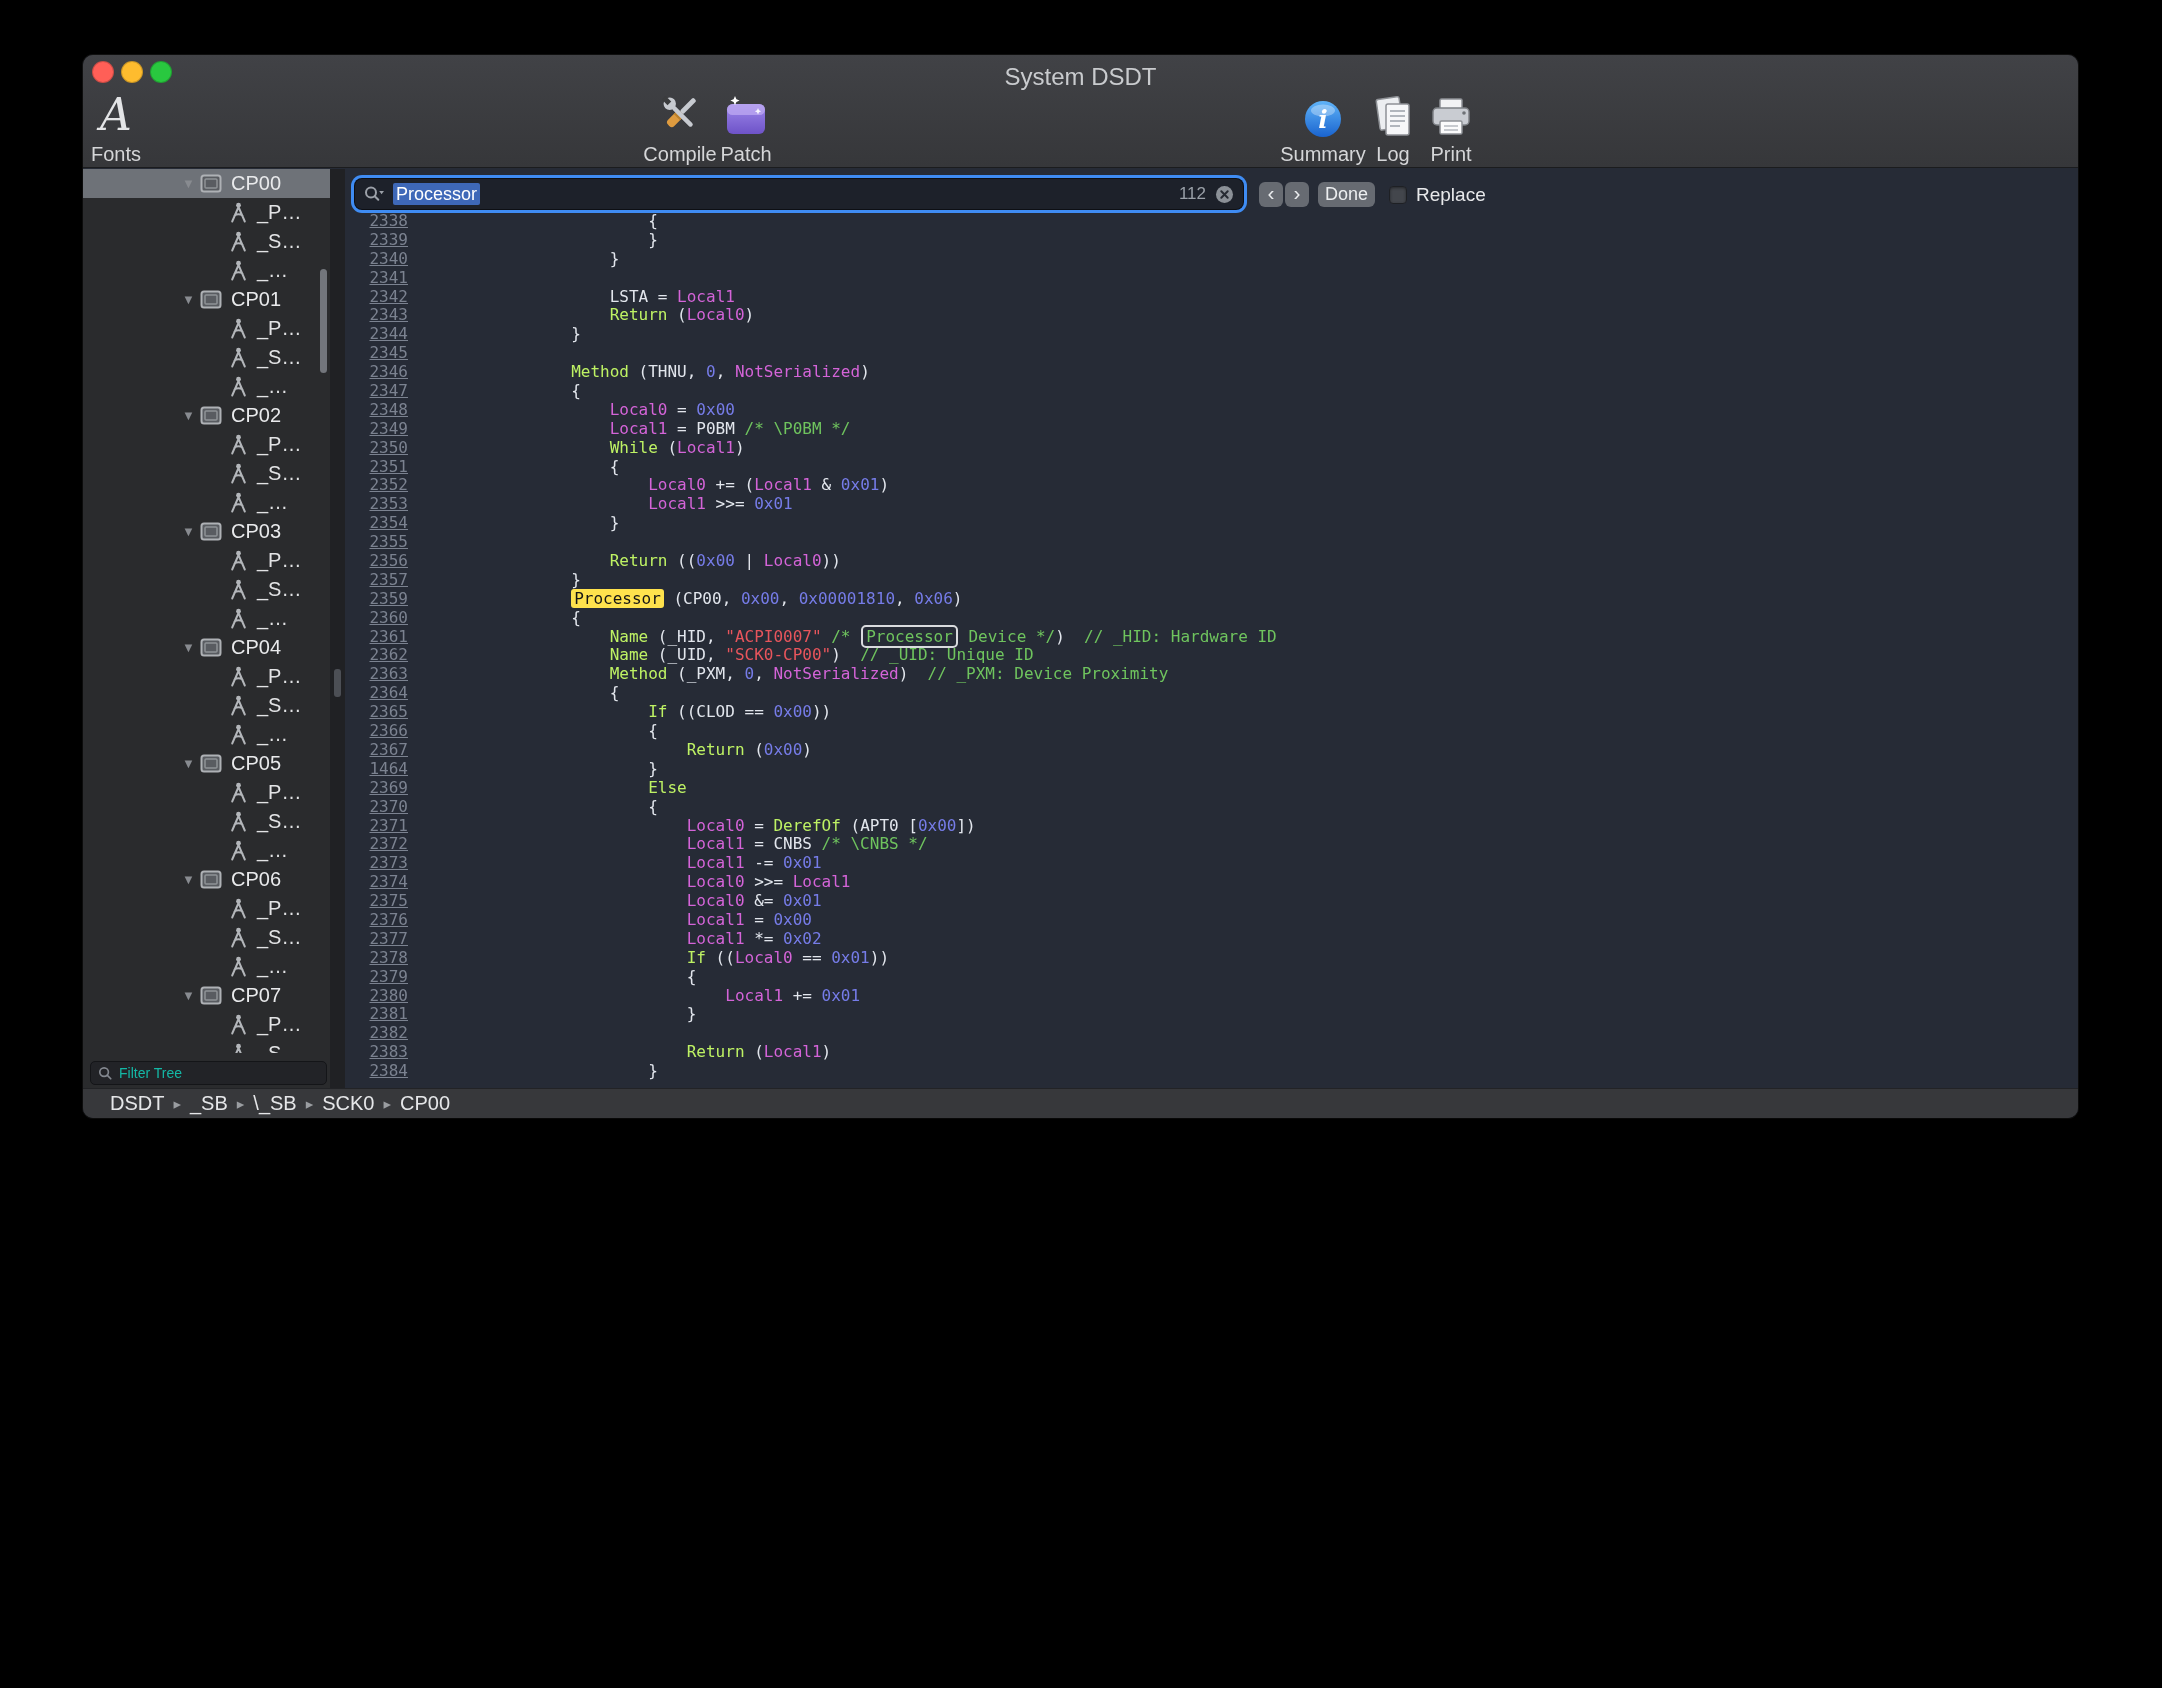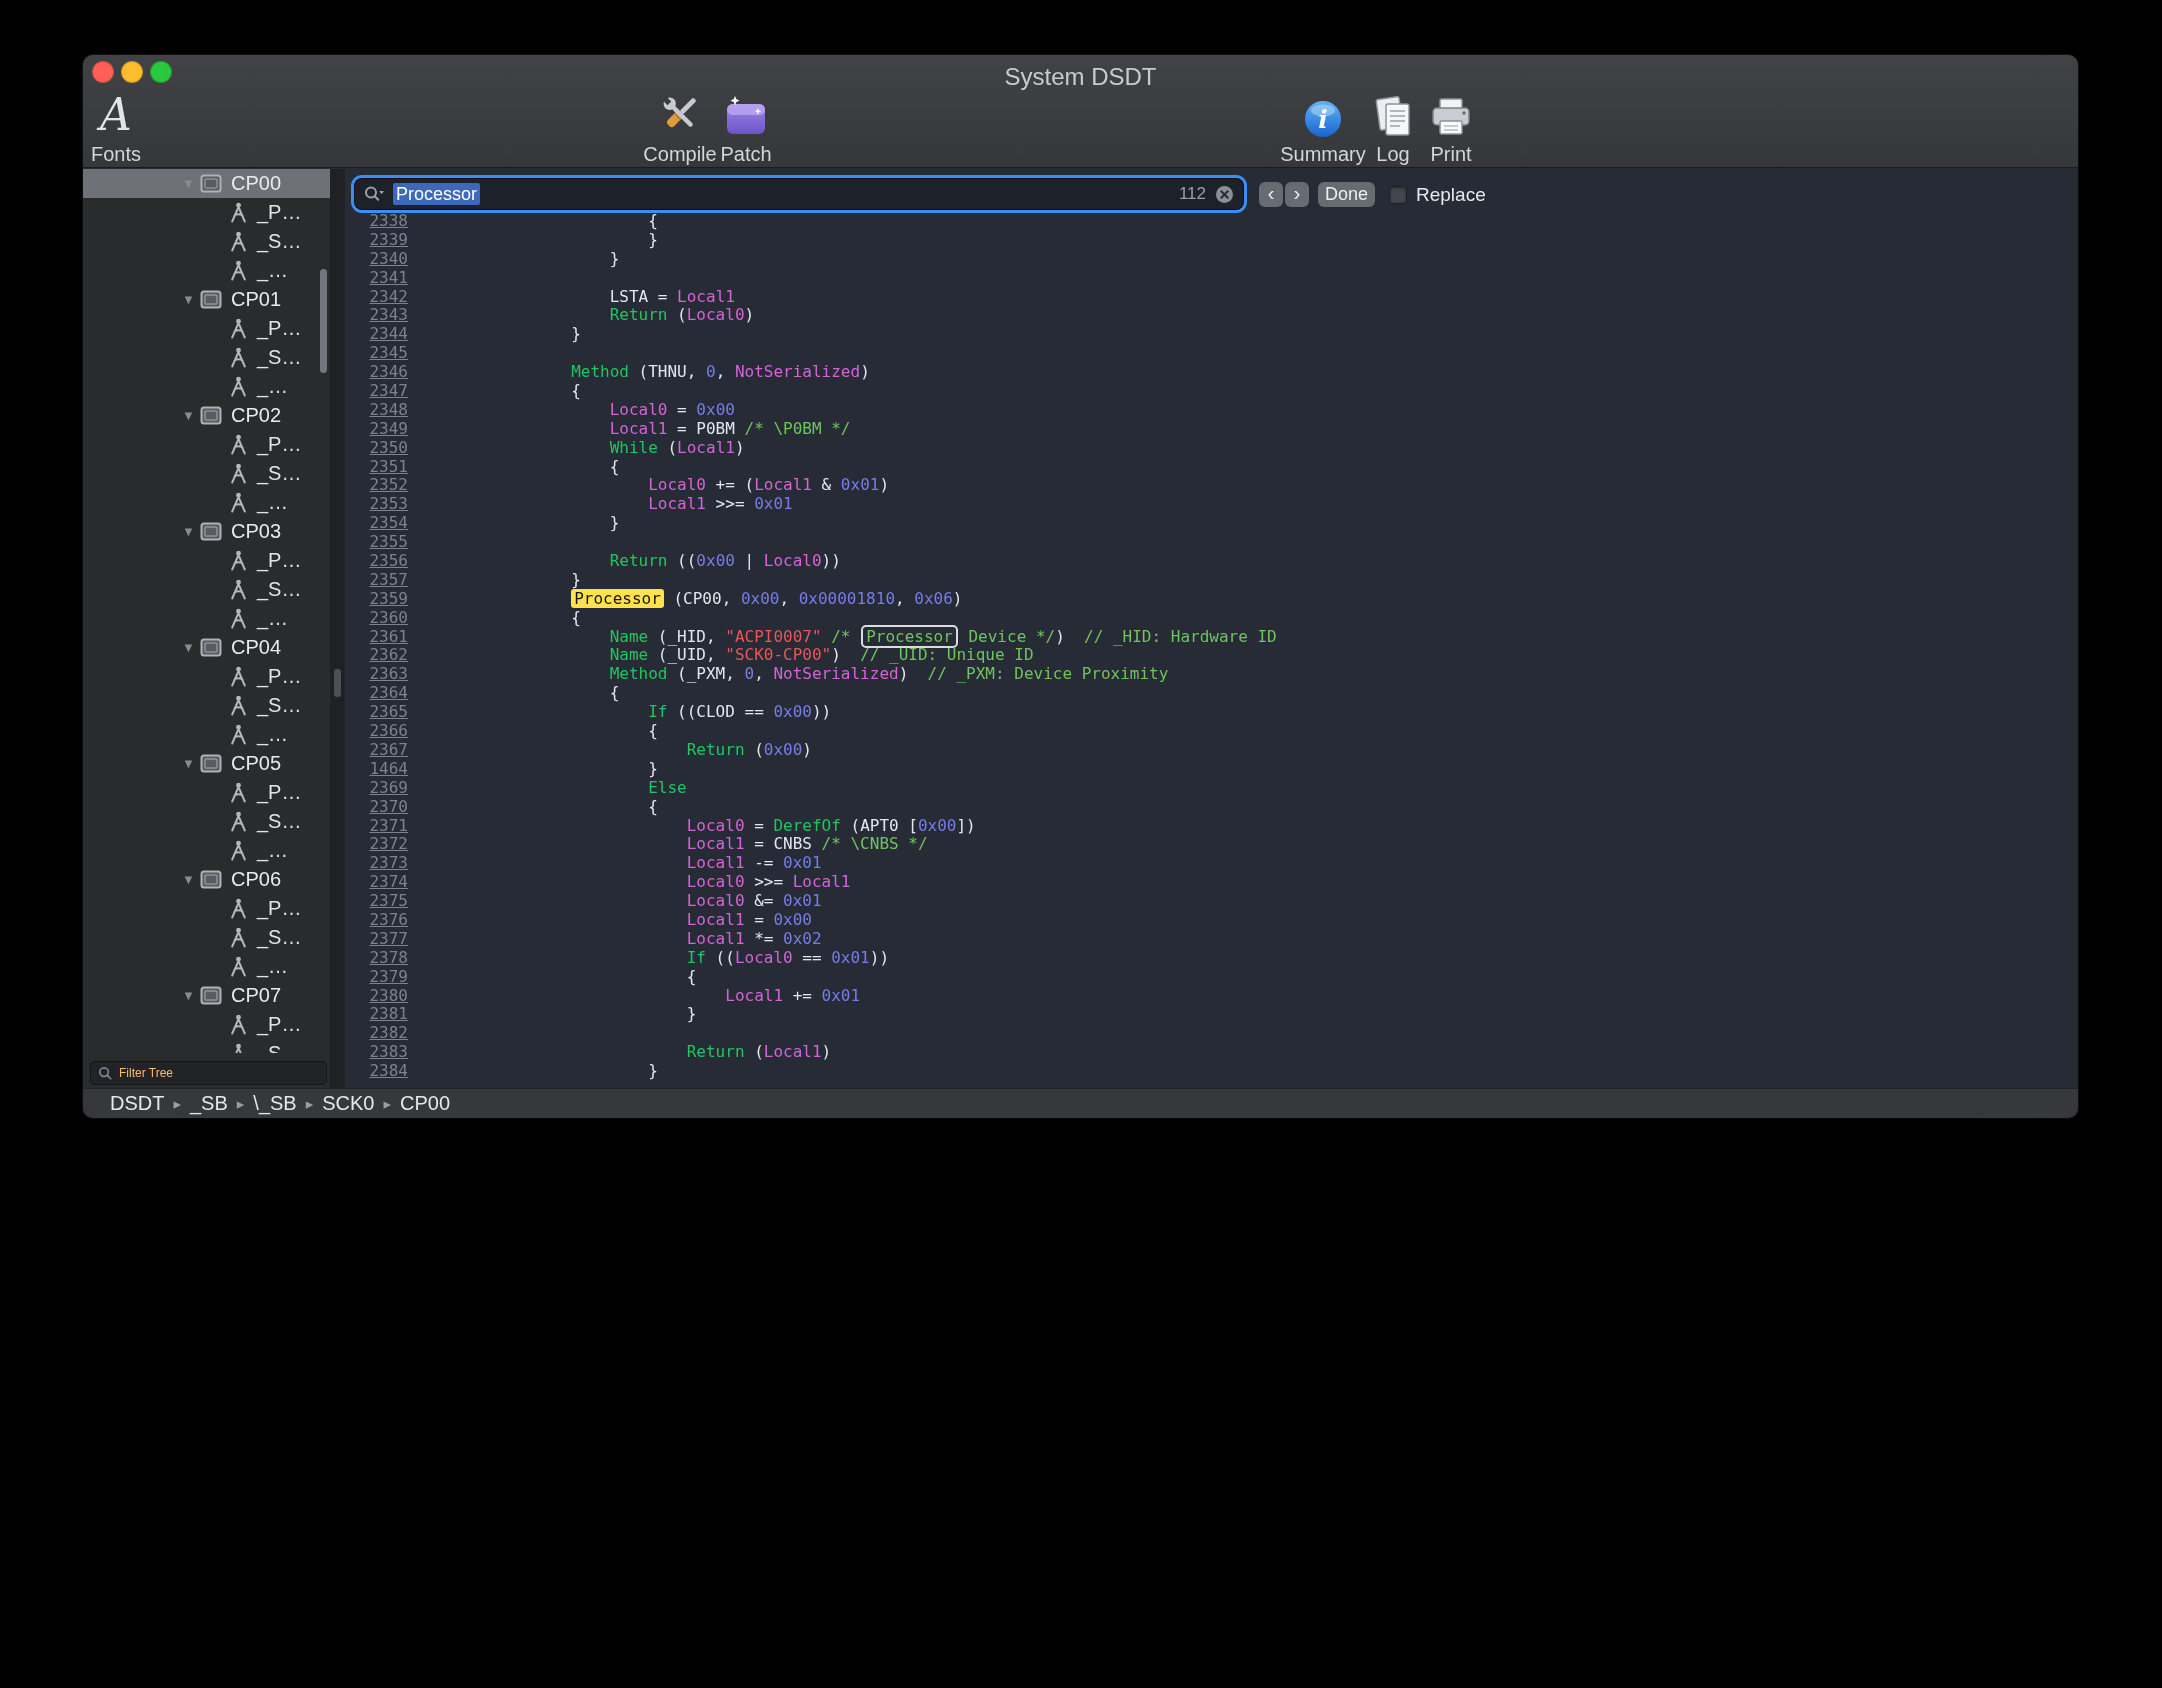--- a/index.html
+++ b/index.html
@@ -32,21 +32,21 @@
   .trow.parent { padding-left:99px; }
   .trow.child  { padding-left:146px; color:#e2e3e5; }
   .trow.sel    { background:#6e7278; }
   .disc   { width:18px; font-size:13px; color:#888b90; flex:none; }
   .ticon  { flex:none; margin-right:9px; }
   .sscroll { position:absolute; right:3px; top:100px; width:7px; height:104px;
              border-radius:4px; background:#73767c; }
   .filterfield { position:absolute; left:7px; top:892px; width:237px; height:24px;
                  background:#222327; border:1px solid #141518; border-radius:5px;
                  display:flex; align-items:center; padding:0 7px; gap:6px; }
-  .filterph { color:#fdba74; font-size:12px; }
+  .filterph { color:#14b8a6; font-size:14px; }
 
   
   .splitter { position:absolute; left:247px; top:114px; width:15px; height:919px; background:#202124; }
   .handle   { position:absolute; left:4px; top:500px; width:7px; height:28px;
               border-radius:3px; background:#4c4f55; }
 
   
   .editor { position:absolute; left:262px; top:114px; width:1403px; height:919px;
             background:#262b36; overflow:hidden; }
 
@@ -67,21 +67,21 @@
   .replacewrap { position:absolute; left:1044px; top:13px; height:25px; display:flex; align-items:center; gap:9px; }
   .checkbox { width:18px; height:18px; background:#43464c; border:1px solid #1e2024;
               border-radius:4px; box-shadow:inset 0 1px 3px rgba(0,0,0,.45); }
   .replacelabel { font-size:19px; color:#e8e9eb; }
 
   .code  { position:absolute; left:0; top:43px; width:100%; }
   .cline { display:flex; height:18.9px; line-height:18.9px;
            font-family:"DejaVu Sans Mono",monospace; font-size:16px; }
   .lnum  { flex:none; width:63px; text-align:right; color:#7b8290;text-decoration:underline; }
   .ltext { margin-left:9px; white-space:pre; color:#e2e6ed; }
-  .tp { color:#e2e6ed; }  .tk { color:#22c55e; }  .tv { color:#d464d8; }
+  .tp { color:#e2e6ed; }  .tk { color:#bef264; }  .tv { color:#d464d8; }
   .tn { color:#767ce8; }  .ts { color:#e8555c; }  .tc { color:#6fc45e; }
   .ty { background:#ffe24d; color:#151515; border-radius:3px; padding:0 3px; }
   .tb2{ color:#6fc45e; border:2px solid #d9dbde; border-radius:5px; padding:0 3px; margin:0 1px; }
 
   
   .statusbar { position:absolute; left:0; top:1033px; width:100%; height:30px; background:#37383b;
                border-top:1px solid #222326; display:flex; align-items:center; padding-left:27px; }
   .bitem { color:#e6e7e9; font-size:20px; }
   .bsep  { color:#9a9da1; font-size:15px; margin:0 9px; }
 </style>

